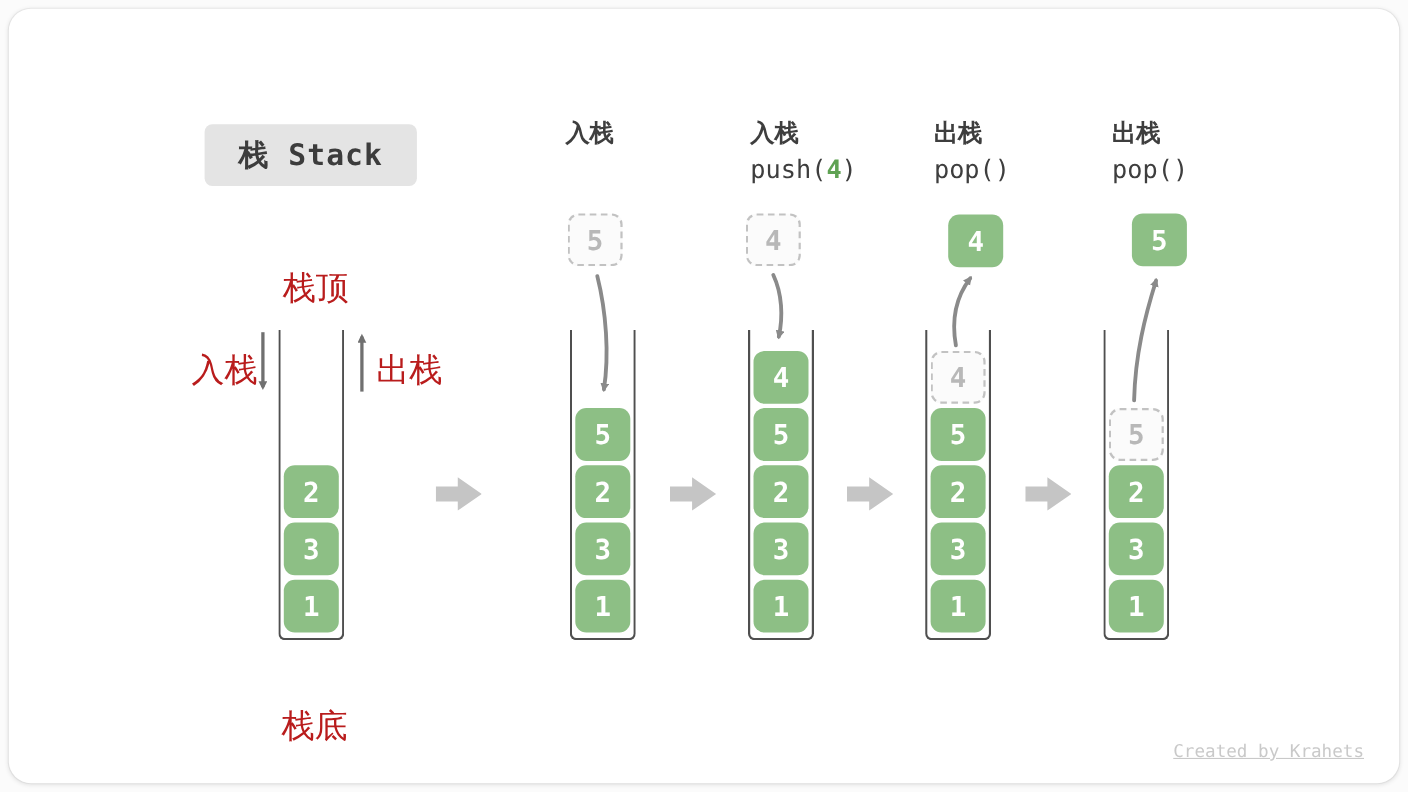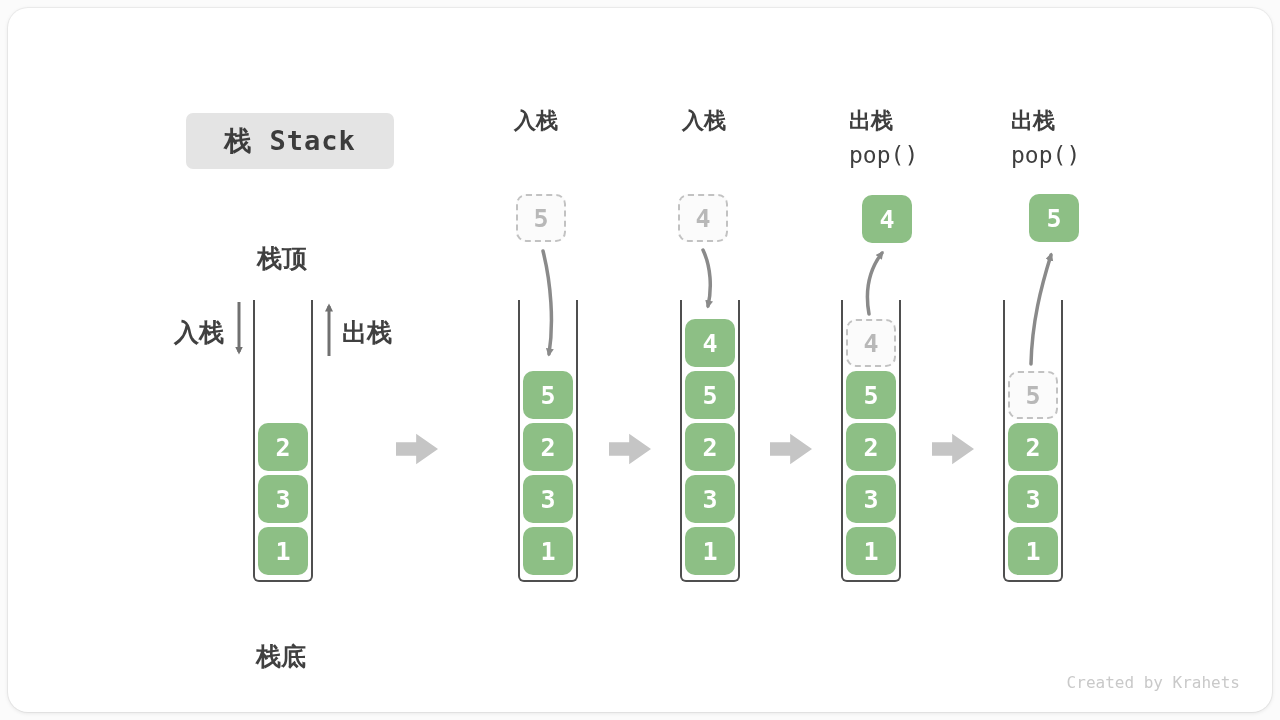--- a/index.html
+++ b/index.html
@@ -9,34 +9,34 @@
     font-family:"Liberation Sans","DejaVu Sans",sans-serif;
     overflow:hidden;
   }
   .card{
     position:absolute;left:8px;top:8px;width:1264px;height:704px;
     background:#ffffff;border-radius:20px;
     box-shadow:0 1px 4px rgba(0,0,0,0.10), 0 0 0 1px #f0f0f0;
   }
   .abs{position:absolute;}
   .title-badge{
-    left:186px;top:113px;width:208px;height:56px;
+    left:186px;top:113px;width:193px;height:56px;
     background:#e4e4e4;border-radius:7px;
     display:flex;align-items:center;justify-content:center;
     font-family:"DejaVu Sans Mono","Liberation Mono",monospace;
     font-size:27px;font-weight:700;color:#3c3c3c;letter-spacing:1px;
   }
   .op-header{width:170px;color:#3e3e3e;}
   .op-header .cjk{font-size:22px;font-weight:700;line-height:26px;}
   .op-header .code{
     font-family:"DejaVu Sans Mono","Liberation Mono",monospace;
     font-size:23px;line-height:26px;margin-top:8px;color:#3e3e3e;
   }
   .op-header .code .arg{color:#5fa253;font-weight:700;}
-  .cjk-label{font-size:25px;font-weight:700;color:#404040;}
+  .cjk-label{font-size:30px;font-weight:400;color:#b91c1c;}
   .container-u{
     width:60px;height:282px;
     border-left:2px solid #4f4f4f;
     border-right:2px solid #4f4f4f;
     border-bottom:2px solid #4f4f4f;
     border-bottom-left-radius:6px;border-bottom-right-radius:6px;
     box-sizing:border-box;
   }
   .cell{
     width:50px;height:48px;border-radius:10px;box-sizing:border-box;
@@ -49,38 +49,39 @@
     background:#fbfbfb;border:2px dashed #c2c2c2;color:#b8b8b8;
   }
   .block-arrow{
     width:42px;height:38px;background:#c5c5c5;
     -webkit-clip-path:polygon(0 32%,48% 32%,48% 10%,100% 50%,48% 90%,48% 68%,0 68%);
     clip-path:polygon(0 32%,48% 32%,48% 10%,100% 50%,48% 90%,48% 68%,0 68%);
   }
   .watermark{
     right:40px;top:673px;
     font-family:"DejaVu Sans Mono","Liberation Mono",monospace;
-    font-size:16px;color:#c9c9c9;
+    font-size:16px;color:#c9c9c9;text-decoration:underline;
   }
   svg.overlay{position:absolute;left:0;top:0;pointer-events:none;}
 </style>
 </head>
 <body>
 
 <div class="card"></div>
 
 <div class="abs title-badge">
   <span>栈 Stack</span>
 </div>
 
 <div class="abs op-header" style="left:514px;top:108px;">
   <div class="cjk">入栈</div>
 </div>
 <div class="abs op-header" style="left:682px;top:108px;">
   <div class="cjk">入栈</div>
+  <div class="code"><span>push(</span><span class="arg">4</span><span>)</span></div>
 </div>
 <div class="abs op-header" style="left:849px;top:108px;">
   <div class="cjk">出栈</div>
   <div class="code"><span>pop(</span><span class="arg"></span><span>)</span></div>
 </div>
 <div class="abs op-header" style="left:1011px;top:108px;">
   <div class="cjk">出栈</div>
   <div class="code"><span>pop(</span><span class="arg"></span><span>)</span></div>
 </div>
 

